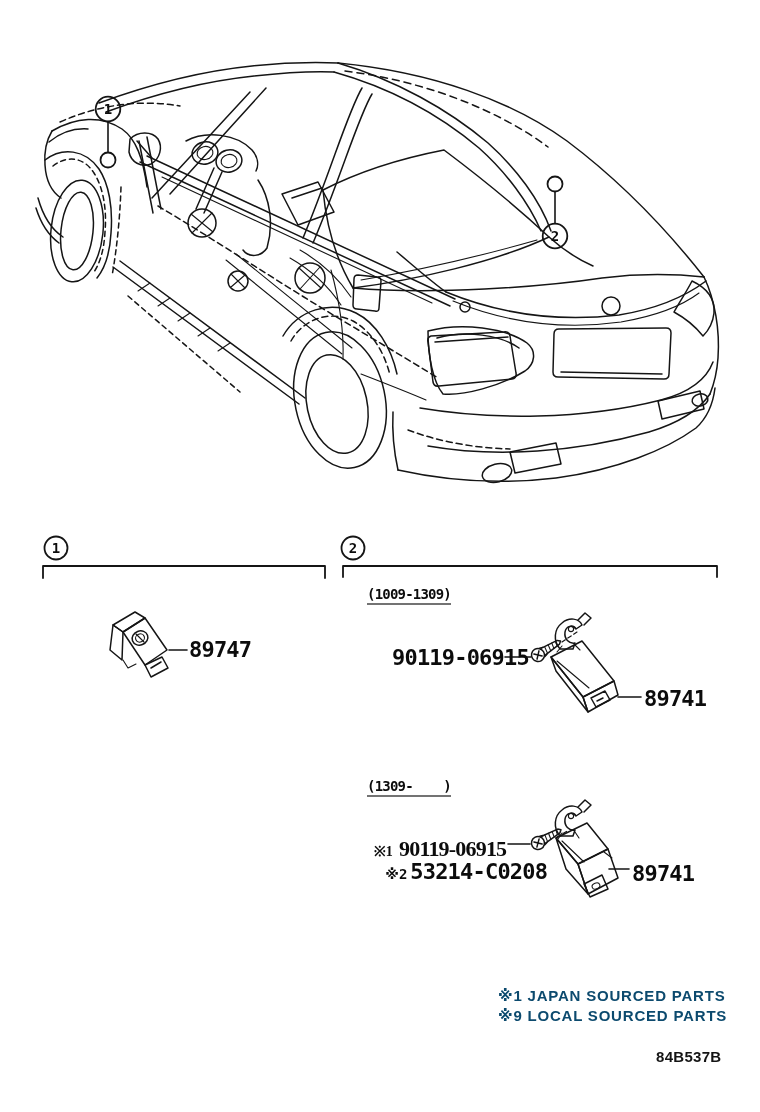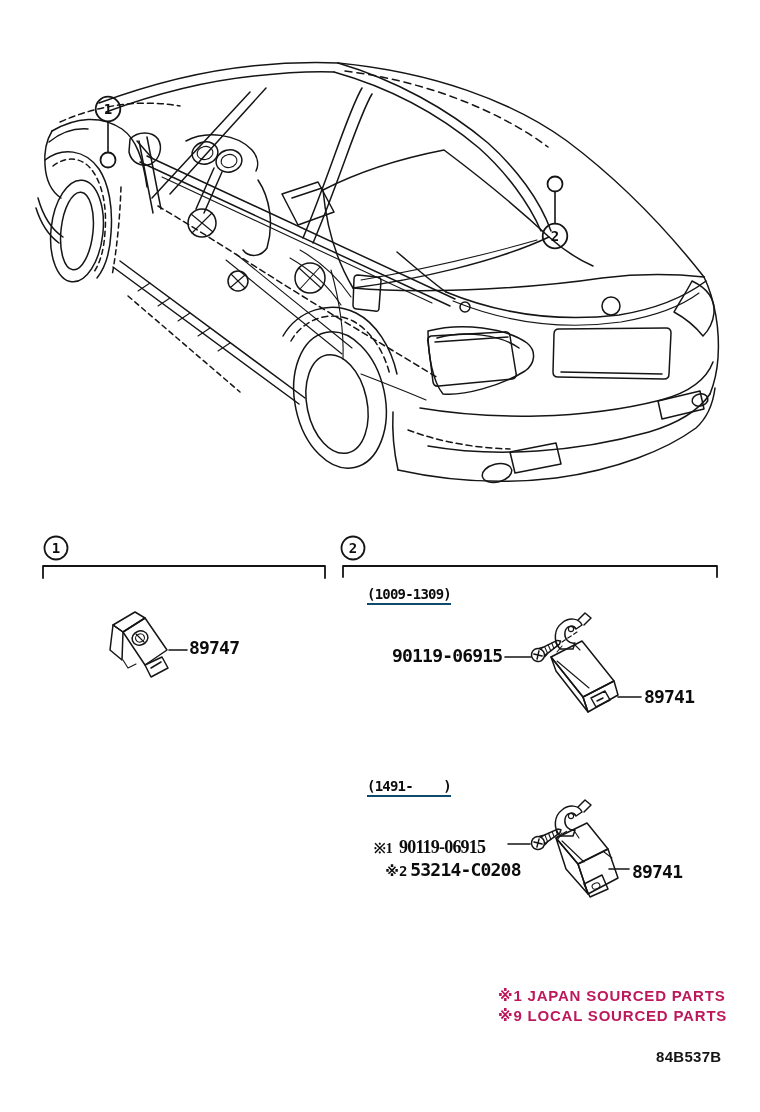--- a/index.html
+++ b/index.html
@@ -3,29 +3,29 @@
 <meta charset="utf-8">
 <style>
   html,body{margin:0;padding:0;}
   body{
     width:760px;height:1112px;position:relative;background:#ffffff;
     font-family:"DejaVu Sans Mono","DejaVu Sans",monospace;
     overflow:hidden;
   }
   #art{position:absolute;left:0;top:0;width:760px;height:1112px;}
   .label{position:absolute;color:#0c0c0c;line-height:1;white-space:pre;}
-  .part-no{font-weight:bold;font-size:18px;letter-spacing:-0.8px;}
+  .part-no{font-weight:bold;font-size:22px;letter-spacing:-0.8px;}
   .range{font-weight:bold;font-size:14px;letter-spacing:-0.8px;
-         border-bottom:2px solid #0c4a6e;padding-bottom:2px;}
+         border-bottom:2px solid #737373;padding-bottom:2px;}
   .row{display:block;}
   .row .prefix{font-weight:bold;font-size:14px;display:inline-block;width:25px;
                vertical-align:baseline;}
   .row .part-no{display:inline-block;}
   .note{font-family:"Liberation Sans","DejaVu Sans",sans-serif;
-        font-weight:bold;font-size:15px;letter-spacing:0.8px;color:#be185d;}
+        font-weight:bold;font-size:15px;letter-spacing:0.8px;color:#0c4a6e;}
   .code{font-family:"Liberation Sans","DejaVu Sans",sans-serif;
         font-weight:bold;font-size:15px;letter-spacing:0.3px;color:#141414;text-align:center;}
   svg text{font-family:"DejaVu Sans Mono",monospace;font-weight:bold;
            font-size:14px;fill:#0c0c0c;}
 </style>
 </head>
 <body>
 
 <svg id="art" viewBox="0 0 760 1112" fill="none" stroke="#151515" stroke-width="1.5" stroke-linecap="round" stroke-linejoin="round">
 
@@ -214,21 +214,21 @@
 </svg>
 
 <div class="label part-no" style="left:189px;top:639px;">89747</div>
 
 <div class="label range" style="left:367px;top:587px;">(1009-1309)</div>
 
 <div class="label part-no" style="left:392px;top:647px;">90119-06915</div>
 
 <div class="label part-no" style="left:644px;top:688px;">89741</div>
 
-<div class="label range" style="left:367px;top:779px;">(1491-    )</div>
+<div class="label range" style="left:367px;top:779px;">(1309-    )</div>
 
 <div class="label row" style="left:366px;top:822px;font-family:Liberation Serif, serif;">
   <span class="prefix">※1</span><span class="part-no">90119-06915</span>
 </div>
 
 <div class="label row" style="left:366px;top:845px;">
   <span class="prefix">※2</span><span class="part-no">53214-C0208</span>
 </div>
 
 <div class="label part-no" style="left:632px;top:863px;">89741</div>

